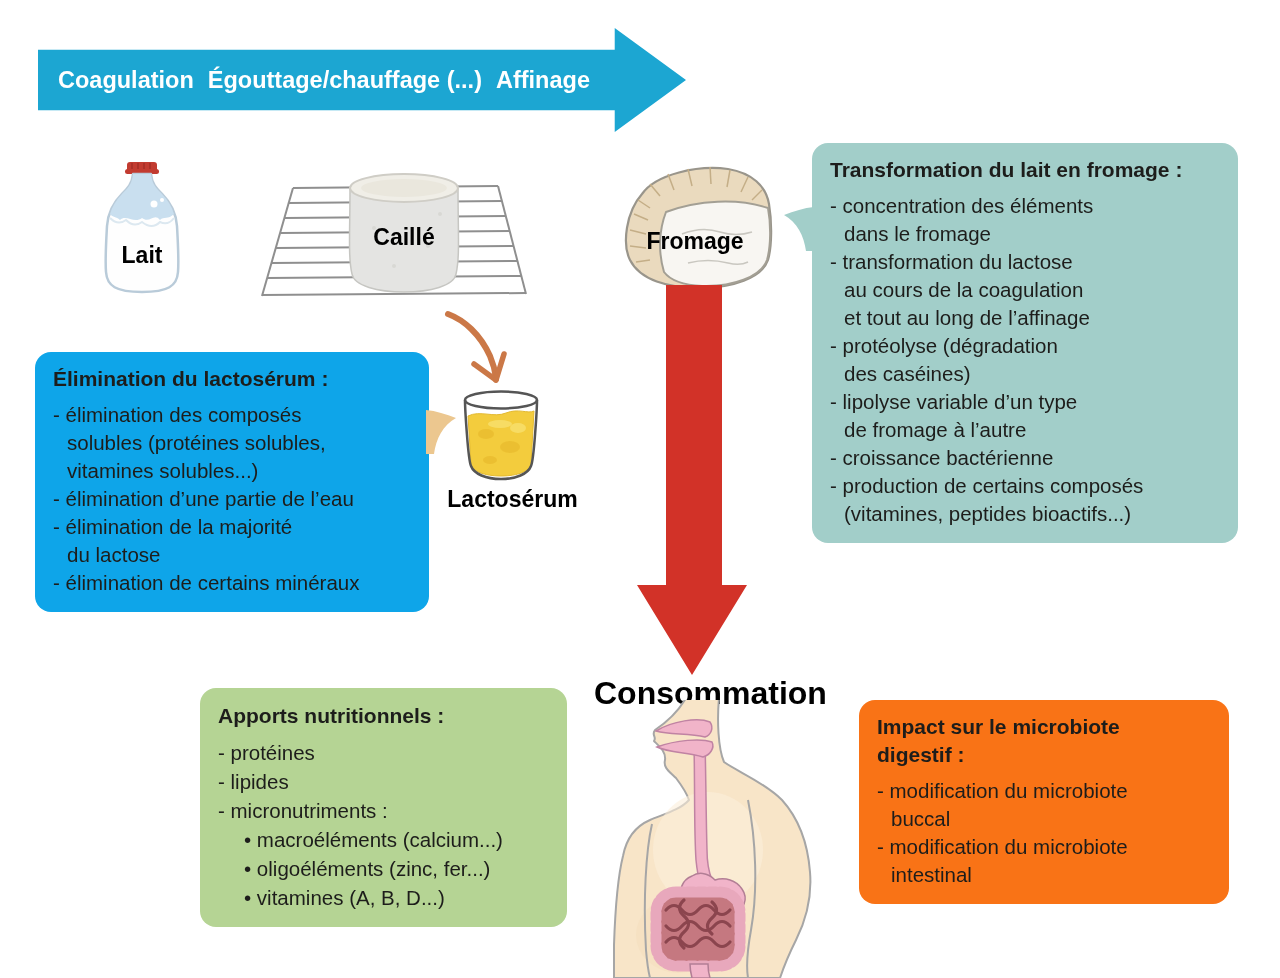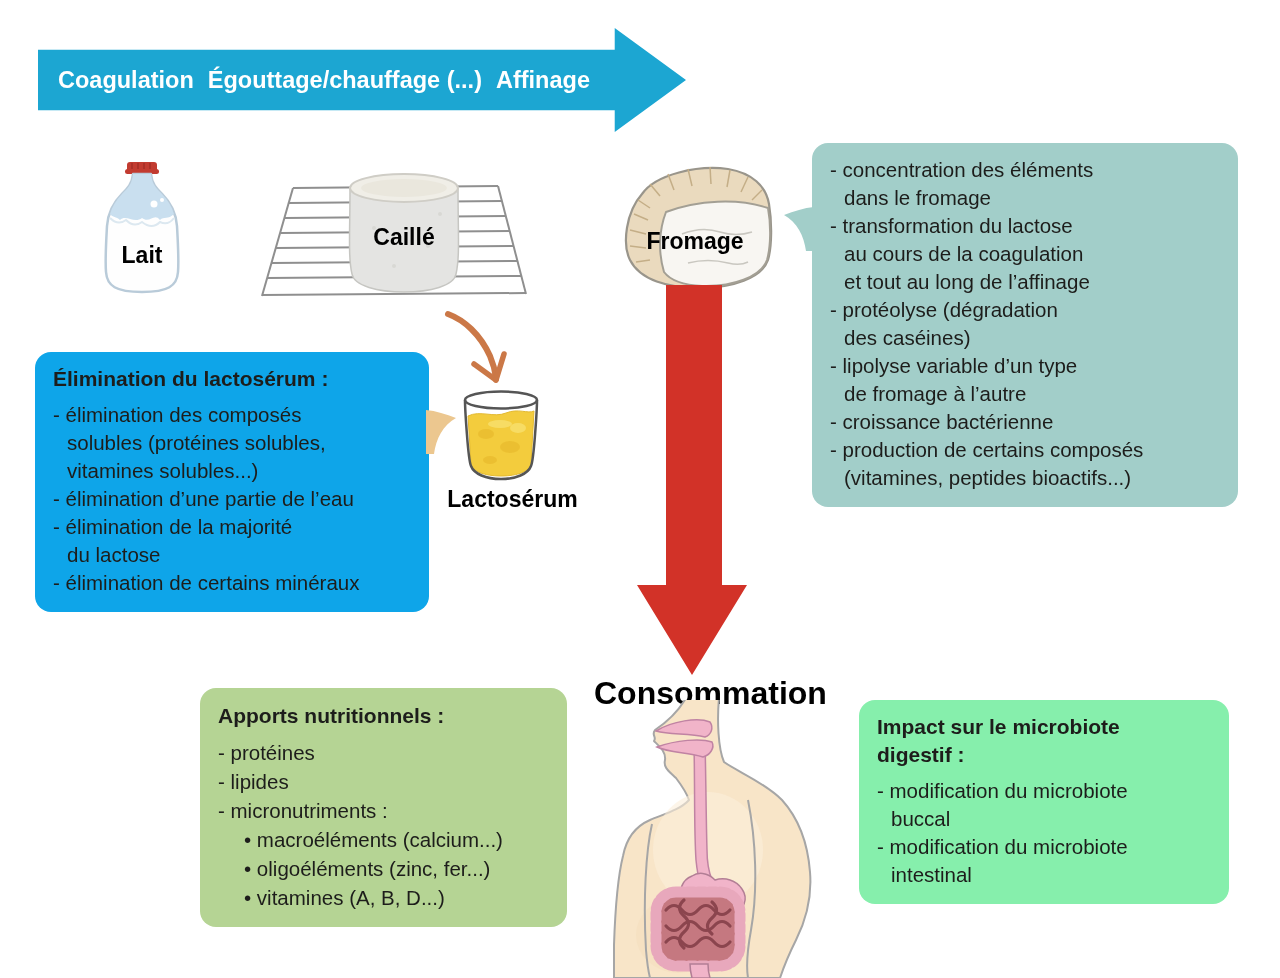--- a/index.html
+++ b/index.html
@@ -23,21 +23,21 @@
   .plabel{font-weight:700;color:#000;text-align:center;font-size:23px;}
 
   
   .box{border-radius:16px;padding:13px 18px 15px 18px;font-size:20.5px;line-height:28px;}
   .box .title{font-weight:700;font-size:21px;margin:0 0 8px 0;white-space:pre-line;}
   .box .item{white-space:pre-line;padding-left:14px;text-indent:-14px;}
   .box .subitem{white-space:pre-line;padding-left:16px;text-indent:-16px;margin-left:26px;}
   .box-teal{background:#A2CEC9;}
   .box-orange{background:#0ea5e9;}
   .box-green{background:#B5D494;line-height:29px;}
-  .box-pink{background:#86efac;}
+  .box-pink{background:#f97316;}
   .tail{position:absolute;width:30px;height:48px;}
 
   .consommation{font-size:32px;font-weight:700;color:#000;text-align:center;}
   svg{display:block;}
 </style>
 </head>
 <body>
 
 <div class="canvas">
 
@@ -106,20 +106,21 @@
     <path d="M54,52 C86,40 126,38 156,48 C159,64 159,86 155,100 C149,117 120,127 90,126 C70,125 58,120 52,112 C46,92 47,70 54,52 Z" fill="#F8F6F2" stroke="#A39F94" stroke-width="2"></path>
     <path d="M70,74 Q90,66 108,72 Q124,77 140,72" fill="none" stroke="#C9C7C0" stroke-width="1.6"></path>
     <path d="M76,103 Q96,98 116,103 Q128,106 136,102" fill="none" stroke="#C9C7C0" stroke-width="1.6"></path>
   </svg>
   <div class="abs plabel" style="left:630px;top:228px;width:130px;">Fromage</div>
 
   <div class="abs box box-teal" style="left:812px;top:143px;width:426px;box-sizing:border-box;">
     <svg class="tail" style="left:-28px;top:62px;" viewBox="0 0 30 48">
       <path d="M30,2 C20,3 10,6 0,10 C13,17 20,31 22,46 L30,46 Z" fill="#A2CEC9"></path>
     </svg>
+    <div class="title">Transformation du lait en fromage :</div>
     <div class="item">- concentration des éléments
 dans le fromage</div>
     <div class="item">- transformation du lactose
 au cours de la coagulation
 et tout au long de l’affinage</div>
     <div class="item">- protéolyse (dégradation
 des caséines)</div>
     <div class="item">- lipolyse variable d’un type
 de fromage à l’autre</div>
     <div class="item">- croissance bactérienne</div>

